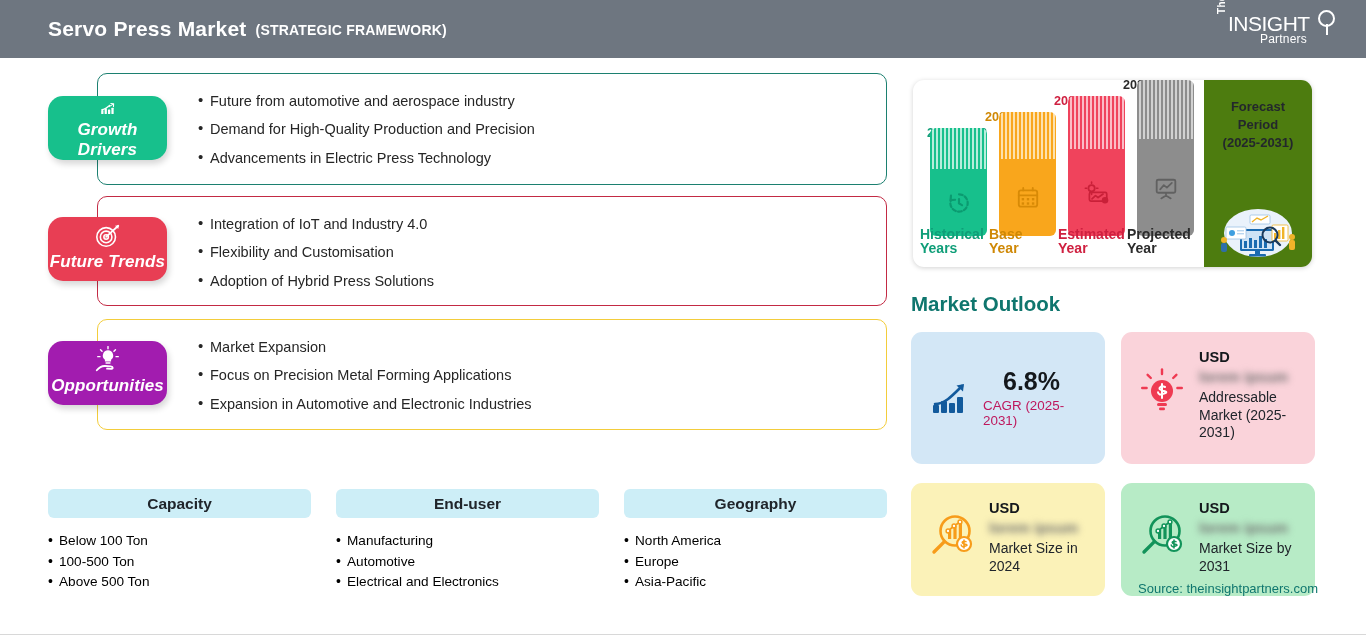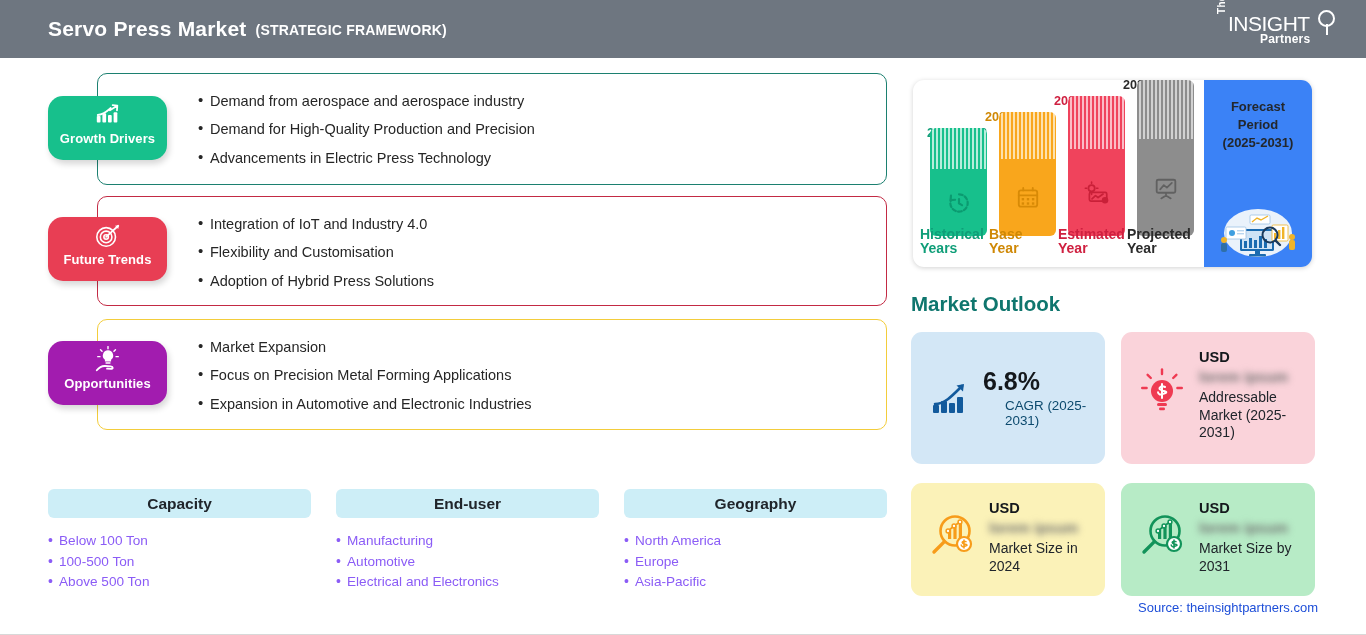--- a/index.html
+++ b/index.html
@@ -23,21 +23,21 @@
   }
   .header-sub {
     color: #ffffff; font-size: 14px; font-weight: bold; margin-left: 9px;
     letter-spacing: .2px; position: relative; top: 1px;
   }
   .logo { position: absolute; right: 22px; top: 8px; width: 130px; height: 42px; color:#fff; }
   .logo-the { position:absolute; left:2px; top:6px; font-size:10px; font-weight:bold;
       transform: rotate(-90deg); transform-origin: left top; letter-spacing:.3px;}
   .logo-insight { position:absolute; left:14px; top:4px; font-size:21px; font-weight:normal;
       letter-spacing:-.5px; }
-  .logo-partners { position:absolute; left:46px; top:24px; font-size:12px; font-weight:bold;
+  .logo-partners { position:absolute; left:46px; top:24px; font-size:12px; font-weight:normal;
       letter-spacing:.2px; }
   .logo-circ { position:absolute; right:9px; top:2px; width:17px; height:17px;
       border:2.4px solid #fff; border-radius:50%; }
   .logo-stem { position:absolute; right:16px; top:16px; width:2.4px; height:11px; background:#fff;
       transform: rotate(0deg); }
 
   
   .panel {
     position: absolute; left: 97px; width: 790px;
     border: 1.4px solid #cfcfcf; border-radius: 10px; background: #fff;
@@ -57,21 +57,21 @@
   }
 
   
   .badge {
     position: absolute; left: 48px; width: 119px; height: 64px;
     border-radius: 15px; color: #fff; text-align: center;
     box-shadow: 2px 4px 6px rgba(0,0,0,.16);
     display: flex; flex-direction: column; align-items: center; justify-content: flex-start;
     padding-top: 5px;
   }
-  .badge .b-label { font-size: 13px; font-weight: bold; letter-spacing:.1px; }
+  .badge .b-label { font-size: 17px; font-weight: bold; letter-spacing:.1px;font-style:italic; }
   .badge.green  { top: 96px;  background: #17c08c; }
   .badge.red    { top: 217px; background: #e83e54; }
   .badge.orange { top: 341px; background: #a21caf; }
   .badge svg { width: 30px; height: 28px; display:block; margin-bottom: 2px; }
 
   
   .seg-head {
     position: absolute; left: 48px; top: 446px; width: 839px; height: 33px;
     background: #6e7680; border-radius: 7px; color: #fff;
     font-size: 15.5px; font-weight: bold; display: flex;
@@ -80,21 +80,21 @@
   .seg-cols { position: absolute; left: 48px; top: 489px; width: 839px;
               display: flex; gap: 25px; }
   .seg-col { width: 263px; }
   .seg-col-head {
     height: 29px; background: #cdeef7; border-radius: 6px;
     display: flex; align-items: center; justify-content: center;
     font-size: 15.5px; font-weight: bold; color: #20252b;
   }
   .seg-col ul { list-style: none; margin: 13px 0 0 0; padding: 0; }
   .seg-col li {
-    font-size: 13.6px; color: #8b5cf6; line-height: 20.6px;
+    font-size: 13.6px; color: #000000; line-height: 20.6px;
     position: relative; padding-left: 11px;
   }
   .seg-col li::before {
     content: "\2022"; position: absolute; left: 0; top: -1px; font-size: 14px;
   }
 
   
   .forecast {
     position: absolute; left: 913px; top: 80px; width: 399px; height: 187px;
     background: #fff; border-radius: 11px;
@@ -109,21 +109,21 @@
                   width: 26px; height: 26px; }
   .fc-year {
     position: absolute; width: 90px; text-align: center; font-size: 12.6px; font-weight: bold;
   }
   .fc-name {
     position: absolute; bottom: 12px; width: 76px; text-align: left;
     font-size: 14px; font-weight: bold; line-height: 13.5px;
   }
   .fc-side {
     position: absolute; right: 0; top: 0; width: 108px; height: 187px;
-    background: #3b82f6; display: flex; flex-direction: column; align-items: center;
+    background: #4d7c0f; display: flex; flex-direction: column; align-items: center;
     padding-top: 18px;
   }
   .fc-side-t { font-size: 13px; font-weight: bold; color: #23272c; text-align: center;
                line-height: 18px; }
   .fc-illus { position: absolute; bottom: 8px; left: 50%; transform: translateX(-50%);
               width: 96px; height: 62px; }
 
   
   .outlook-title {
     position: absolute; left: 911px; top: 292px; font-size: 20.5px; font-weight: bold;
@@ -131,35 +131,35 @@
   }
   .card {
     position: absolute; border-radius: 11px; padding: 14px 13px;
   }
   .card.cagr  { left: 911px; top: 332px; width: 194px; height: 132px; background: #d3e7f6;
                 display: flex; align-items: center; gap: 10px; padding-left: 18px; }
   .card.addr  { left: 1121px; top: 332px; width: 194px; height: 132px; background: #fad3da; }
   .card.size24{ left: 911px; top: 483px; width: 194px; height: 113px; background: #fbf2b8; }
   .card.size31{ left: 1121px; top: 483px; width: 194px; height: 113px; background: #b7ebc6; }
 
-  .cagr-val { font-size: 25px; font-weight: bold; color: #14181c; line-height: 27px; }
-  .cagr-sub { font-size: 13.4px; color: #0c4a6e; margin-top: 3px; margin-left: 22px; }
+  .cagr-val { font-size: 25px; font-weight: bold; color: #14181c; line-height: 27px; margin-left: 20px; }
+  .cagr-sub { font-size: 13.4px; color: #be185d; margin-top: 3px; }
 
   .mc-row { display: flex; gap: 9px; }
   .mc-icon { flex: 0 0 auto; width: 56px; display:flex; align-items:center; justify-content:center; }
   .mc-body { flex: 1 1 auto; padding-top: 3px; }
   .mc-usd { font-size: 14.6px; font-weight: bold; color: #14181c; }
   .mc-blur {
     font-size: 15px; font-weight: bold; color: #6f6f6f;
     filter: blur(3.6px); margin: 3px 0 4px 0; white-space: nowrap;
   }
   .mc-label { font-size: 14px; color: #20252b; line-height: 17.5px; }
 
   .source {
-    position: absolute; right: 48px; top: 600px; font-size: 13px; color: #1d4ed8;
+    position: absolute; right: 48px; top: 581px; font-size: 13px; color: #0f766e;
   }
 </style>
 </head>
 <body>
 
 <div class="page">
 
   <div class="header">
     <span class="header-title">Servo Press Market</span>
     <span class="header-sub">(STRATEGIC FRAMEWORK)</span>
@@ -167,21 +167,21 @@
       <span class="logo-the">The</span>
       <span class="logo-insight">INSIGHT</span>
       <span class="logo-partners">Partners</span>
       <span class="logo-circ"></span>
       <span class="logo-stem"></span>
     </div>
   </div>
 
   <div class="panel p1">
     <ul>
-      <li>Demand from aerospace and aerospace industry</li>
+      <li>Future from automotive and aerospace industry</li>
       <li>Demand for High-Quality Production and Precision</li>
       <li>Advancements in Electric Press Technology</li>
     </ul>
   </div>
   <div class="badge green">
     <svg viewBox="0 0 32 30">
       <path d="M18 10 L26 5 M26 5 L21 4.4 M26 5 L25.6 10" stroke="#fff" stroke-width="1.9" fill="none" stroke-linecap="round"></path>
       <path d="M5 15 C11 15 15 11 19 7.5" stroke="#fff" stroke-width="1.9" fill="none" stroke-linecap="round"></path>
       <rect x="4" y="16" width="4" height="7" fill="#fff" rx="1"></rect>
       <rect x="10" y="13" width="4" height="10" fill="#fff" rx="1"></rect>

